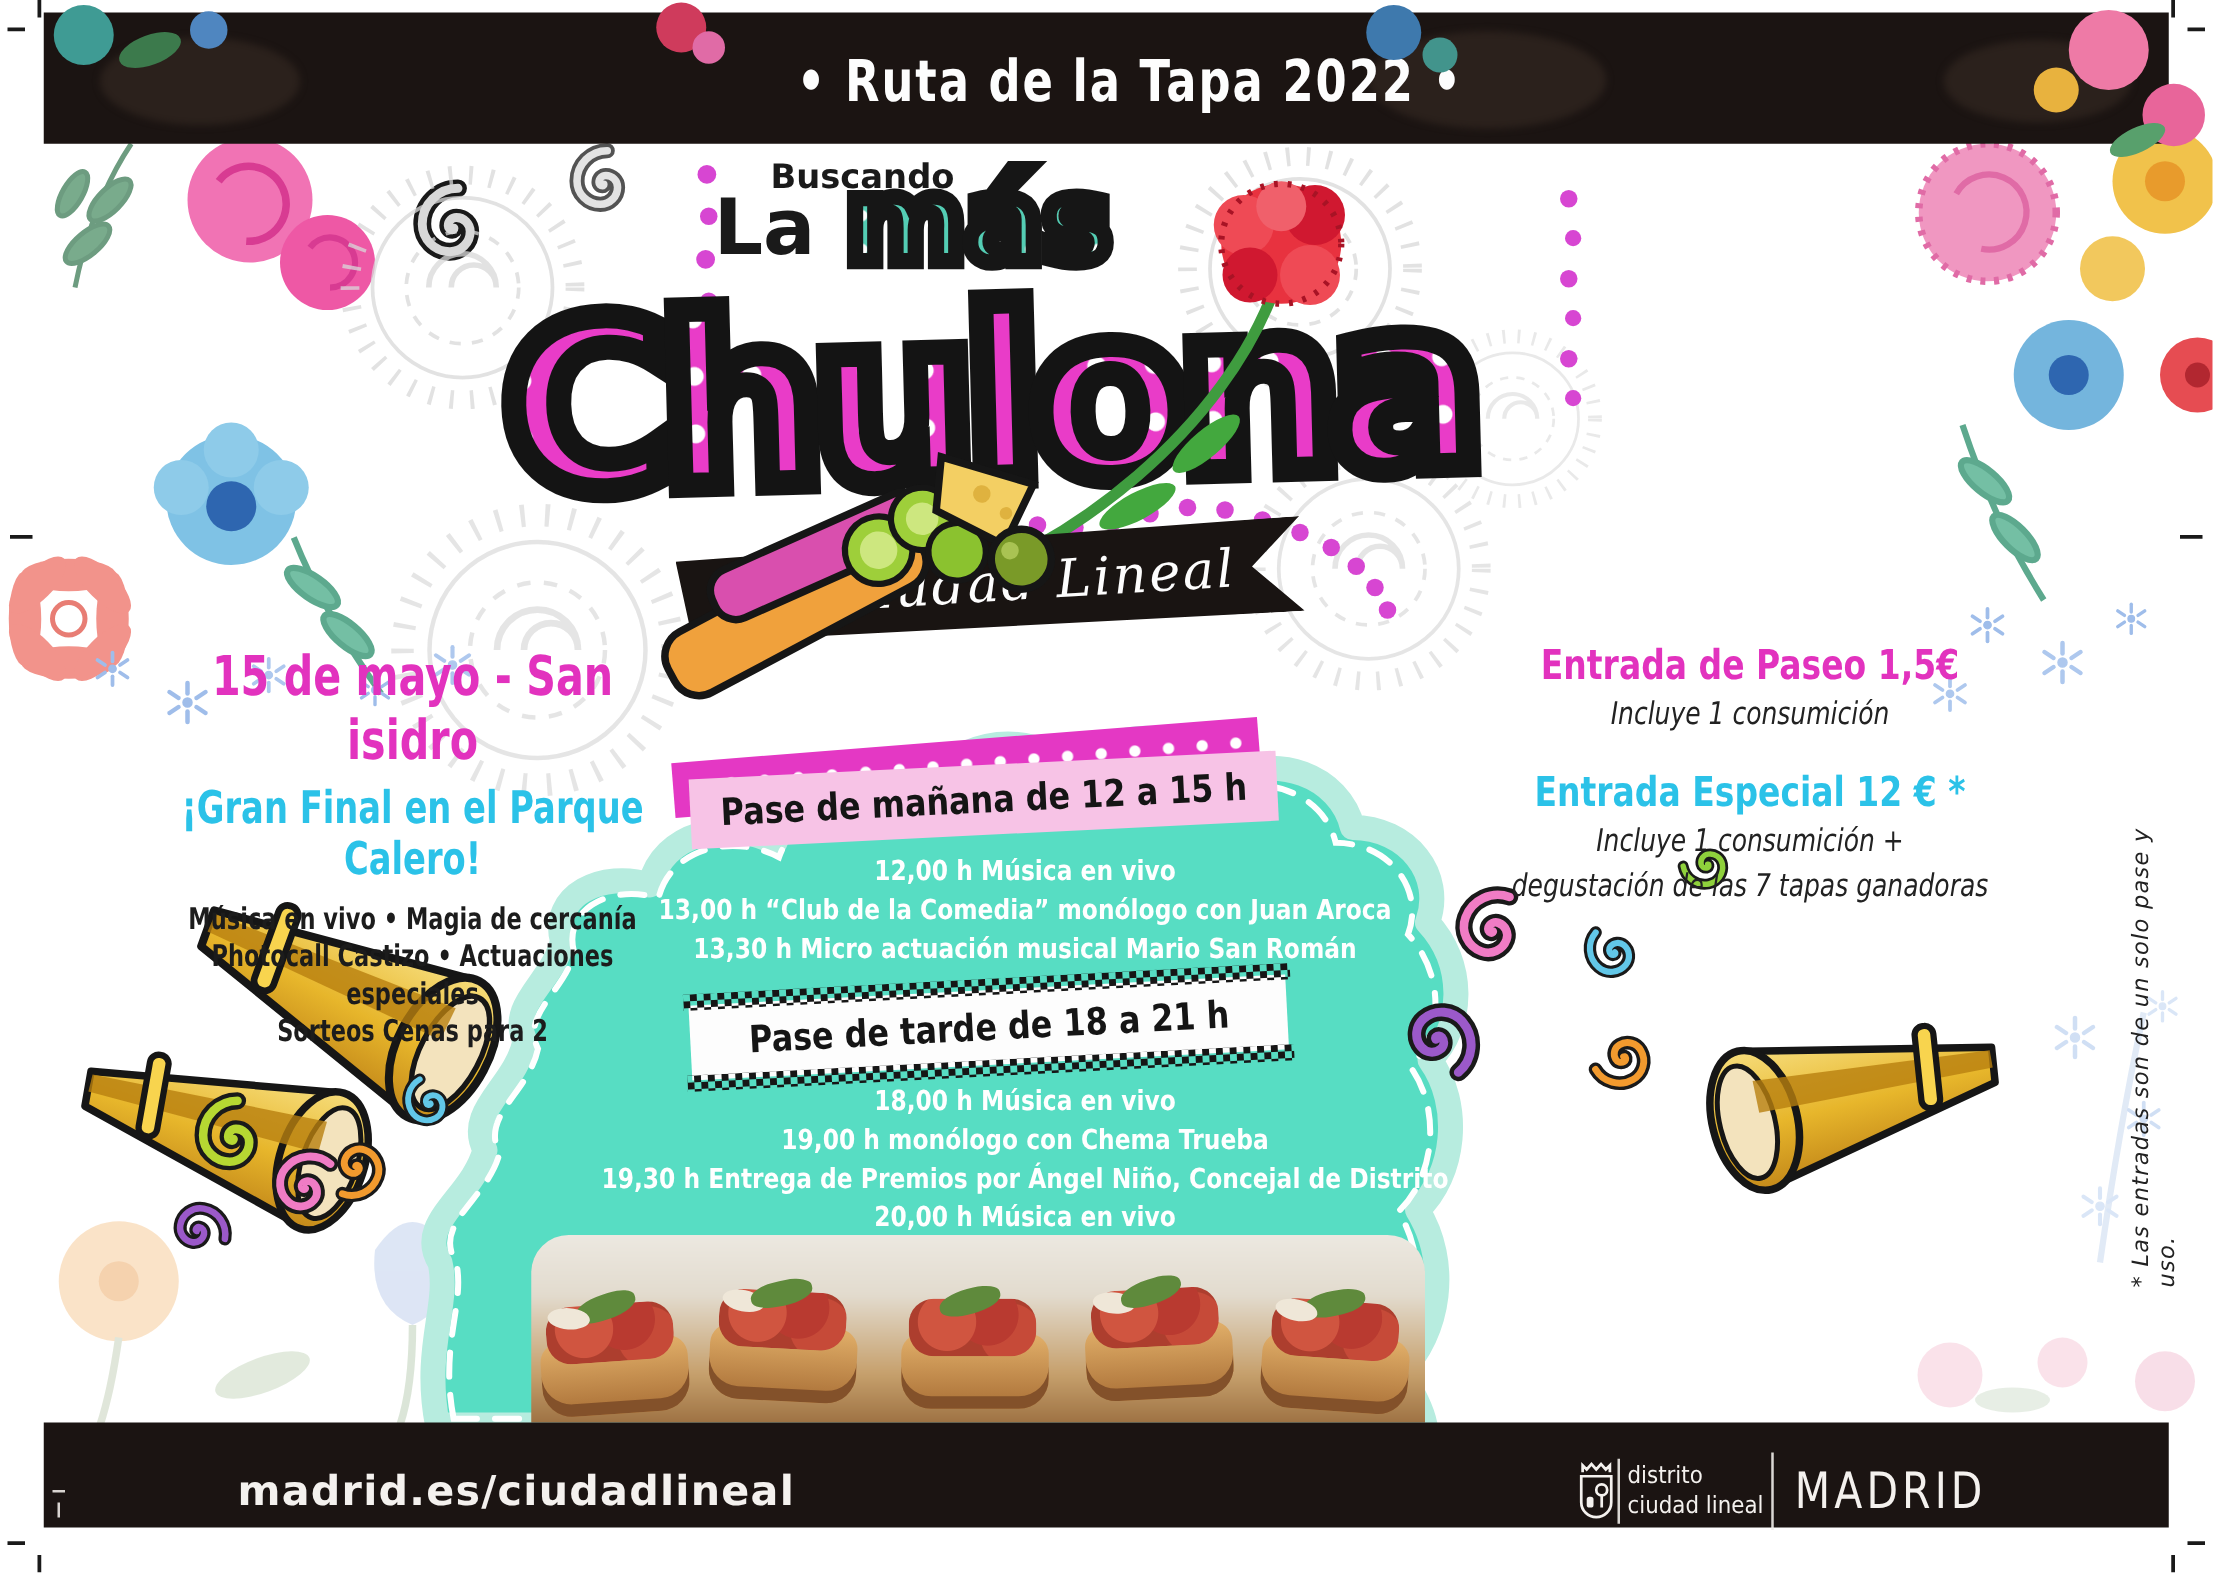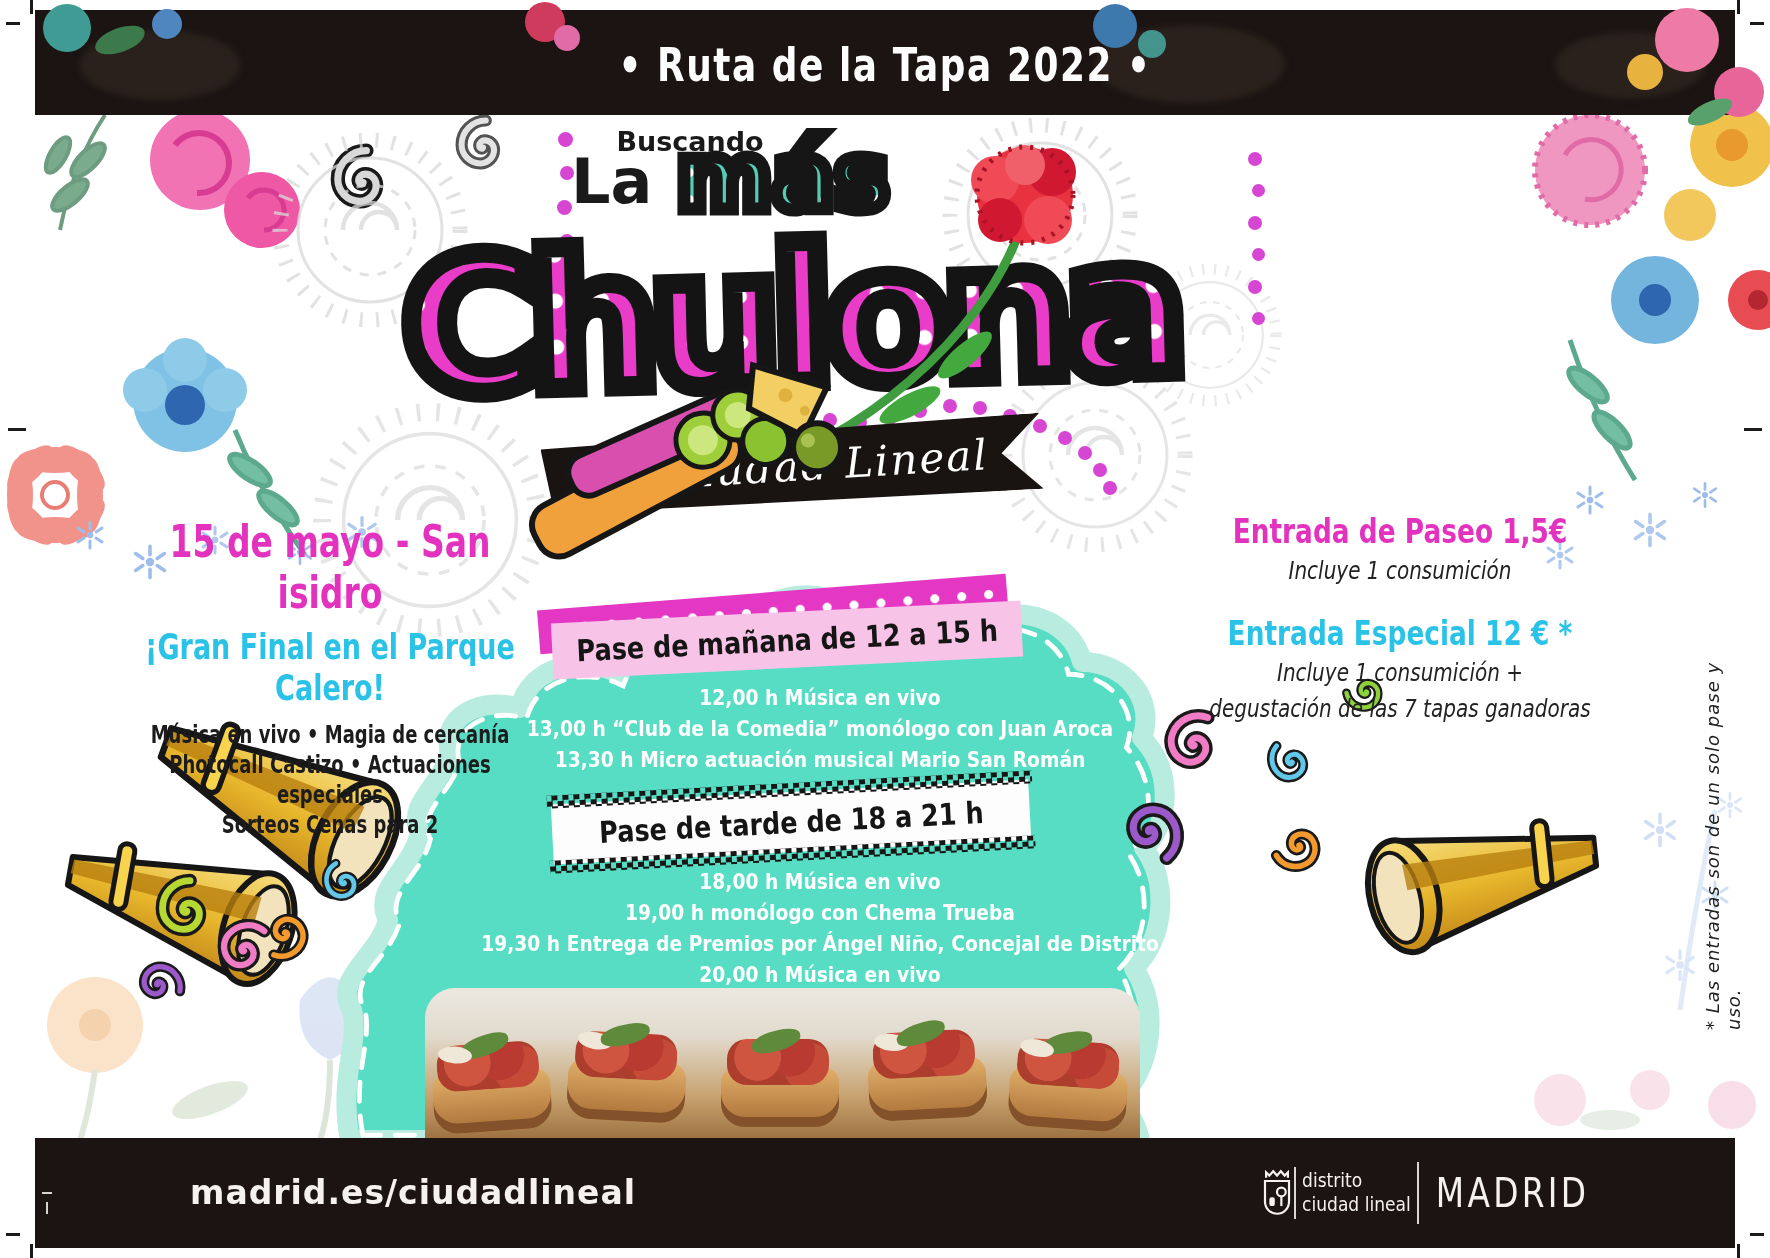--- a/index.html
+++ b/index.html
@@ -1,23 +1,23 @@
 <!DOCTYPE html>
 <html><head>
 <meta charset="utf-8">
 <style>
   * { margin:0; padding:0; box-sizing:border-box; }
   html,body { width:1770px; height:1258px; }
   body { background:#ffffff; font-family:"DejaVu Sans", sans-serif; position:relative; overflow:hidden; }
   .abs { position:absolute; }
 
   
-  .bar { background:#1b1412; position:absolute; left:35px; width:1700px; z-index:6; }
+  .bar { background:#1b1412; position:absolute; left:35px; width:1700px; z-index:6;padding-left:19px; }
   .bar.top { top:10px; height:105px; }
-  .bar.bottom { top:1138px; height:110px; }
+  .bar.bottom { top:1138px; height:84px; }
   .bar-deco { position:absolute; background:#2b211c; border-radius:50%; filter:blur(3px); }
   .topbar-text { position:absolute; width:100%; top:28px; text-align:center; color:#fdfdfd;
     font-size:46px; font-weight:bold; letter-spacing:2px; transform:scaleX(.78); }
 
   
   .buscando { left:560px; top:126px; width:260px; text-align:center; font-size:27px; font-weight:bold; color:#1a1a1a; z-index:4; }
   .la-mas { left:565px; top:132px; width:330px; display:flex; justify-content:center; align-items:flex-end; gap:24px; z-index:4; }
   .la { font-size:62px; font-weight:bold; color:#1a1a1a; padding-bottom:6px; }
   .outline { position:relative; z-index:3; }
   .outline::before { content:attr(data-text); position:absolute; inset:0; z-index:-1; color:transparent; text-align:inherit; letter-spacing:inherit; }

